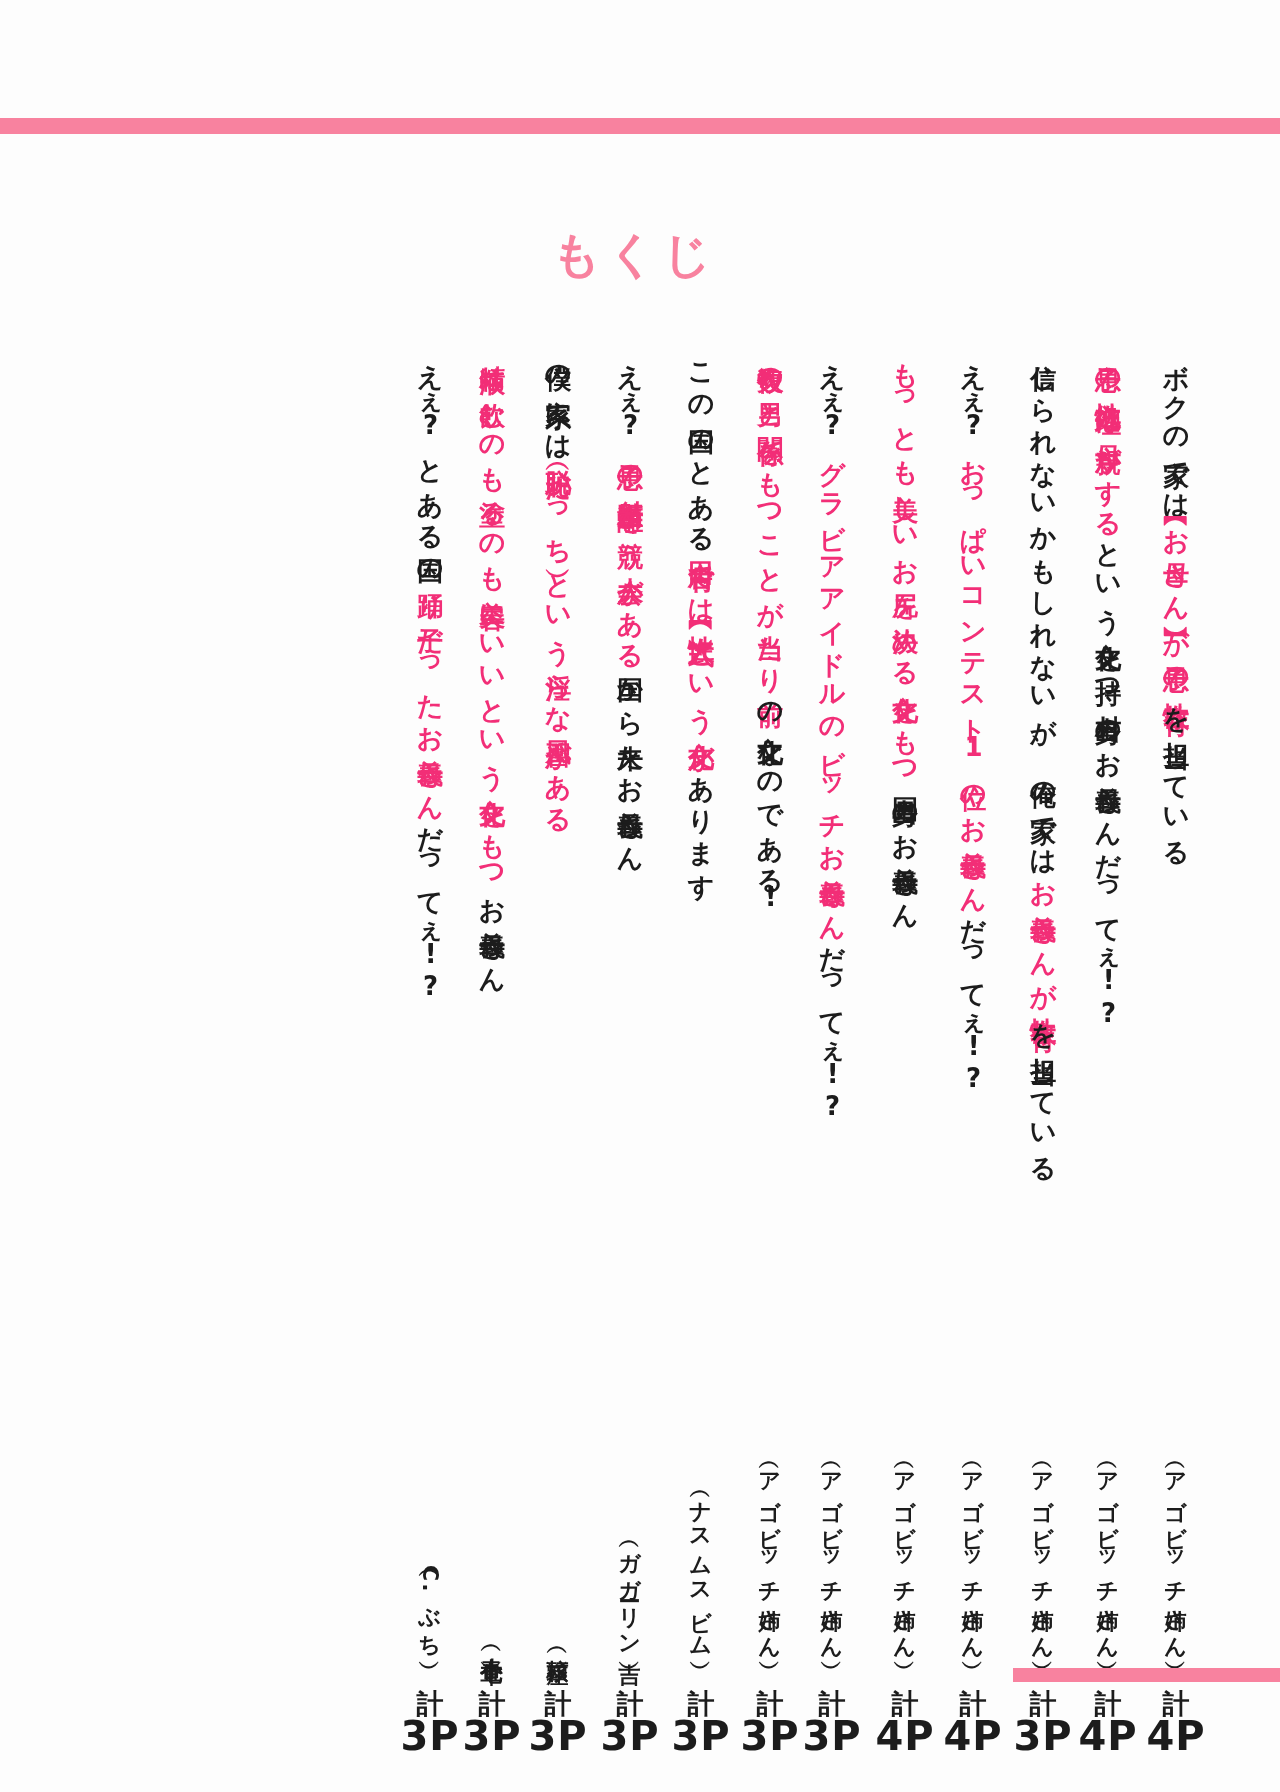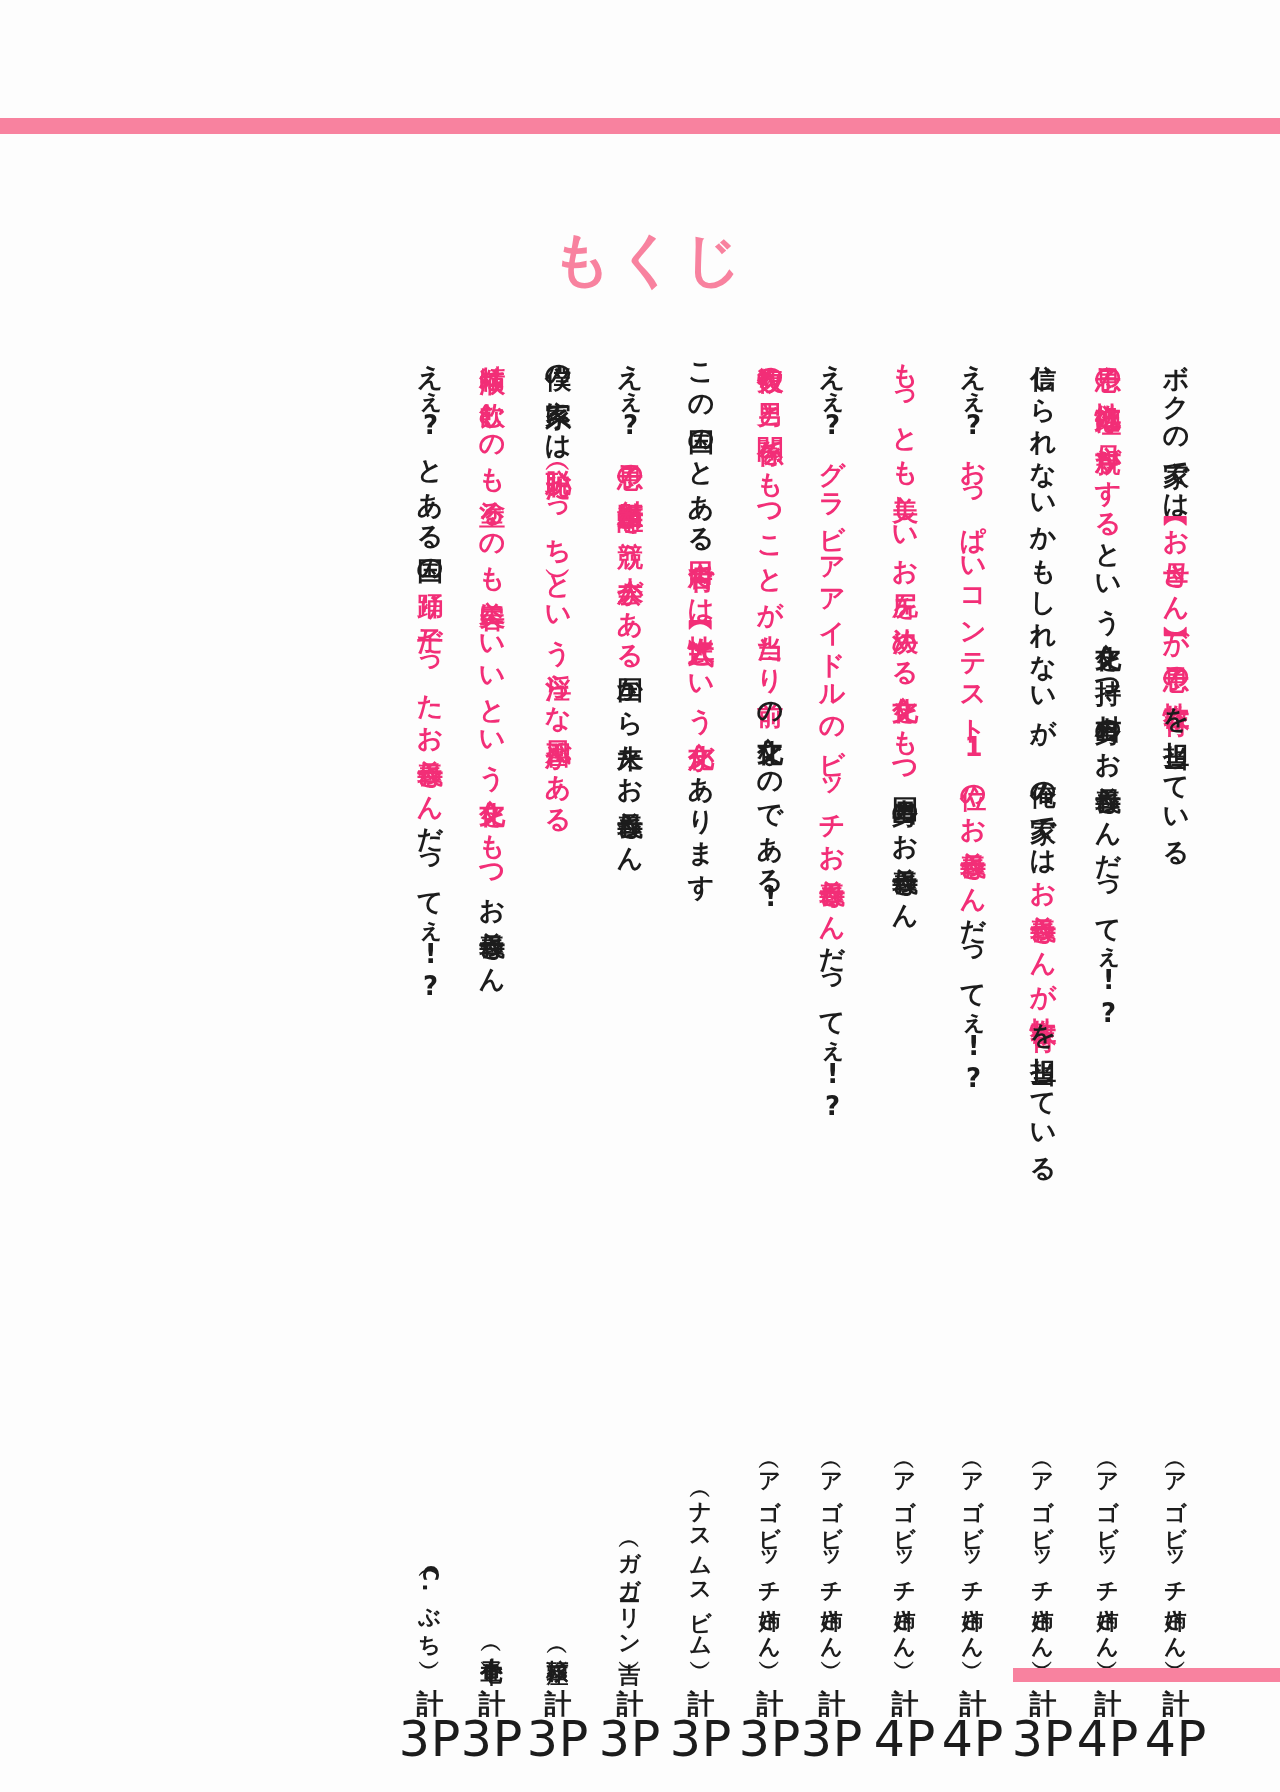--- a/index.html
+++ b/index.html
@@ -12,21 +12,21 @@
     --accent:#F8829F;
     --hot:#F22E77;
     --ink:#1c1c1c;
   }
   .top-bar{
     position:absolute;left:0;top:118px;width:1280px;height:16px;
     background:var(--accent);
   }
   .page-title{
     position:absolute;left:552px;top:230px;
-    font-size:58px;font-weight:800;letter-spacing:6px;line-height:1;
+    font-size:48px;font-weight:800;letter-spacing:6px;line-height:1;
     color:var(--accent);white-space:nowrap;
   }
   .toc{position:absolute;left:0;top:0;width:1280px;height:1792px;}
   .entry{
     position:absolute;top:345px;bottom:0;width:66px;
   }
   .entry:nth-child(1){left:1143px}
   .entry:nth-child(2){left:1075px}
   .entry:nth-child(3){left:1010px}
   .entry:nth-child(4){left:940px}
@@ -58,21 +58,21 @@
     color:var(--ink);
   }
   .entry-pages{
     position:absolute;top:1345px;left:0;width:100%;
     text-align:center;color:var(--ink);
   }
   .pages-kei{
     display:block;font-size:27px;font-weight:800;line-height:1;
   }
   .pages-num{
-    display:block;font-size:49px;font-weight:400;line-height:0.95;
+    display:block;font-size:40px;font-weight:700;line-height:0.95;
     letter-spacing:1px;
   }
   .credits-bar{
     position:absolute;left:1013px;top:1668px;width:267px;height:14px;
     background:var(--accent);
   }
 </style>
 </head>
 <body>
 

